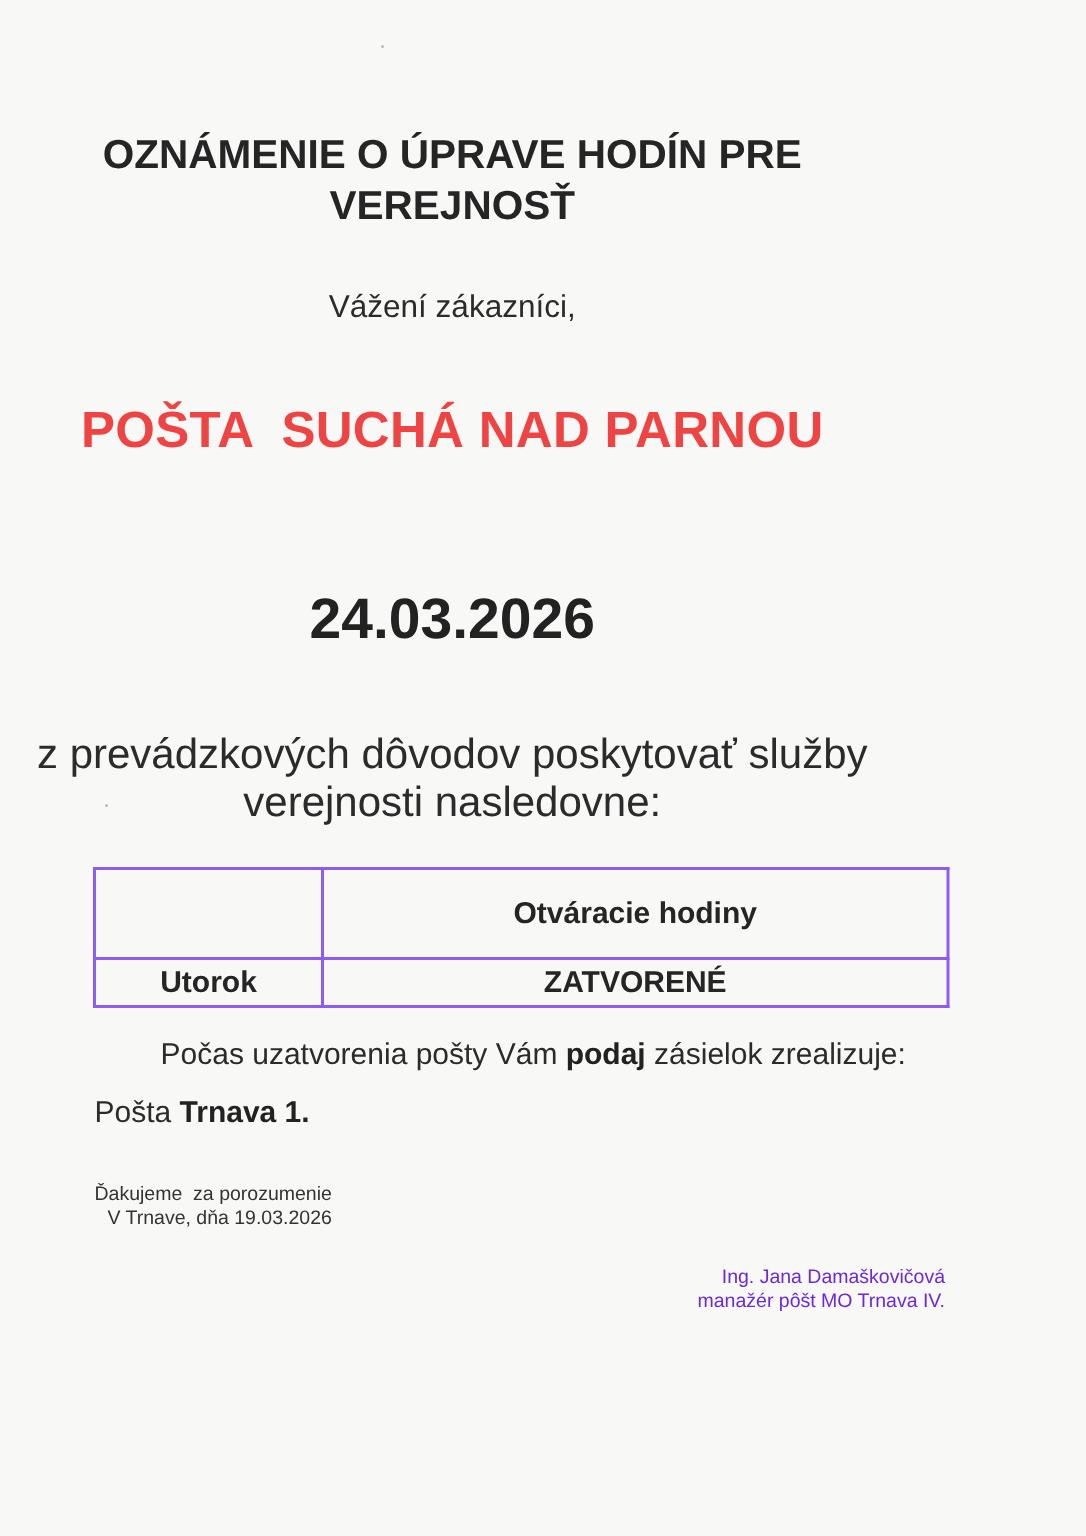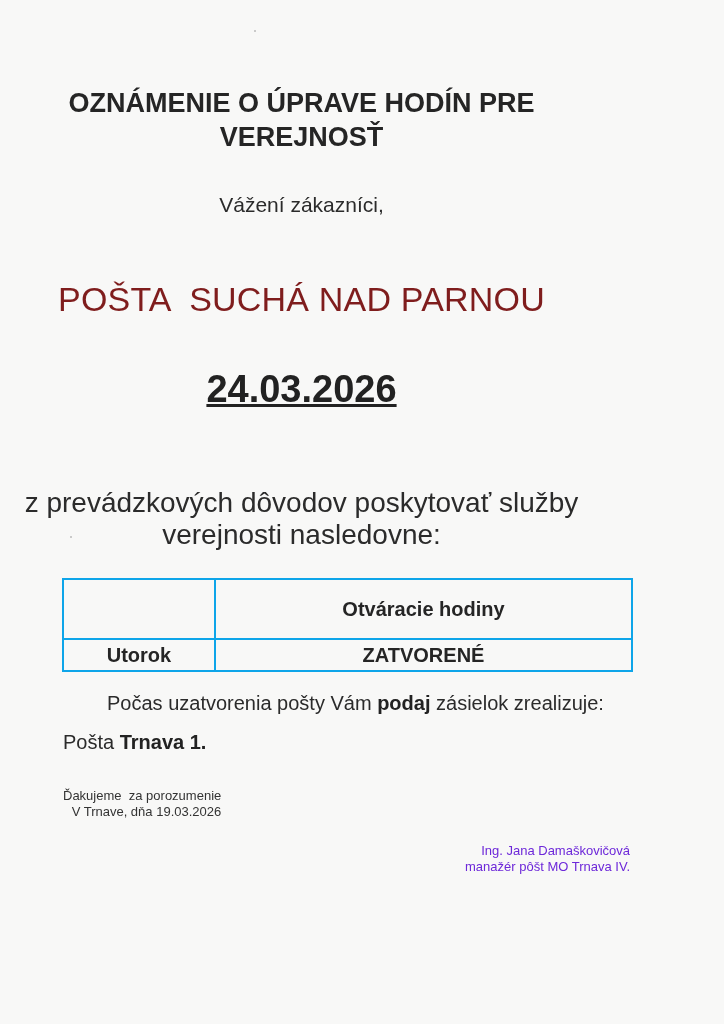--- a/index.html
+++ b/index.html
@@ -28,25 +28,24 @@
       font-weight: bold;
       font-size: 27px;
       line-height: 34px;
       color: #252525;
     }
     .greeting {
       font-size: 21px;
       color: #2b2b2b;
     }
     .post-name {
-      font-weight: normal;
+      font-weight: bold;
       font-size: 34px;
-      color: #7f1d1d;
+      color: #ef4444;
       letter-spacing: 0.2px;
-      margin-top: 12px;
     }
     .bude {
       font-size: 21px;
       color: #2b2b2b;
     }
     .date-big {
       font-weight: bold;
       font-size: 38px;
       color: #222;
     }
@@ -58,21 +57,21 @@
 
     .hours-table {
       position: absolute;
       left: 62px;
       top: 578px;
       width: 571px;
       border-collapse: collapse;
       border: 2px solid #9a9a9a;
     }
     .hours-table td {
-      border: 2px solid #0ea5e9;
+      border: 2px solid #8b5cf6;
       font-weight: bold;
       font-size: 20px;
       color: #252525;
       text-align: center;
       padding: 0;
     }
     .hours-table tr.head td { height: 58px; }
     .hours-table tr.row td { height: 30px; }
     .hours-table td.c1 { width: 150px; }
 
@@ -111,21 +110,21 @@
   <div class="abs center title" style="top:86px;">
     <div>OZNÁMENIE O ÚPRAVE HODÍN PRE</div>
     <div>VEREJNOSŤ</div>
   </div>
 
   <div class="abs center greeting" style="top:193px;">Vážení zákazníci,</div>
 
   <div class="abs center post-name" style="top:268px; white-space:pre;">POŠTA  SUCHÁ NAD PARNOU</div>
 
 
-  <div class="abs center date-big" style="top:368px;text-decoration:underline;">24.03.2026</div>
+  <div class="abs center date-big" style="top:392px;">24.03.2026</div>
 
   <div class="abs center reason" style="top:487px;">
     <div>z prevádzkových dôvodov poskytovať služby</div>
     <div>verejnosti nasledovne:</div>
   </div>
 
   <table class="hours-table">
     <tbody>
         <tr class="head">
       <td class="c1"></td>

